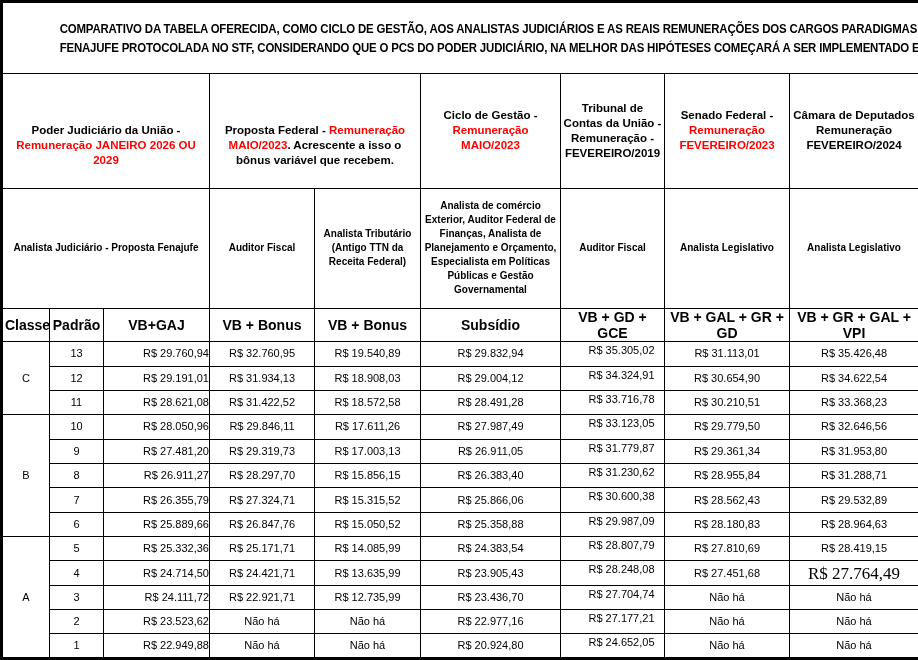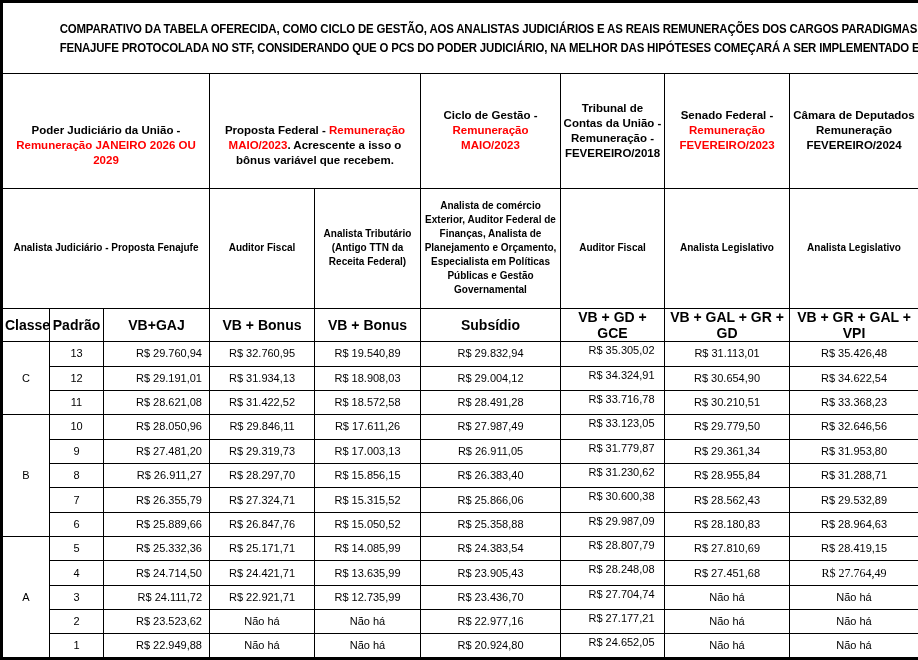--- a/index.html
+++ b/index.html
@@ -26,23 +26,23 @@
   tr.hrow1 td{height:113px;font-weight:bold;font-size:11.5px;line-height:15px;}
   td.valign-bottom{vertical-align:bottom;padding-bottom:20px;}
   tr.hrow2 td{height:118px;font-weight:bold;font-size:10px;line-height:14px;}
   td.biglist{font-size:11px;line-height:13.5px;padding:0 3px;}
   tr.hrow3 td{height:33px;font-weight:bold;font-size:14px;}
   
   tr.data{height:24px;}
   tr.data td{font-size:11px;line-height:13px;}
   td.classe{font-size:11.5px;}
   td.padrao{font-weight:normal;font-size:11px;}
-  td.val.right{text-align:right;padding-right:7px;}
+  td.val.right{text-align:right;padding-right:0;}
   td.val.tcu{vertical-align:top;padding-top:2px;padding-left:20px;}
-  td.val.serif{font-family:"Liberation Serif",serif;font-size:12px;}
+  td.val.serif{font-family:"Liberation Serif",serif;font-size:17px;}
 </style>
 </head>
 <body>
 
 <div class="sheet">
   <table>
     <colgroup>
       <col style="width:48px">
         <col style="width:54px">
         <col style="width:106px">
@@ -57,21 +57,21 @@
       <tr>
         <td class="title-cell" colspan="9">
           <div class="title-line">COMPARATIVO DA TABELA OFERECIDA, COMO CICLO DE GESTÃO, AOS ANALISTAS JUDICIÁRIOS E AS REAIS REMUNERAÇÕES DOS CARGOS PARADIGMAS DA PROPOSTA</div>
           <div class="title-line">FENAJUFE PROTOCOLADA NO STF, CONSIDERANDO QUE O PCS DO PODER JUDICIÁRIO, NA MELHOR DAS HIPÓTESES COMEÇARÁ A SER IMPLEMENTADO EM 2026</div>
         </td>
       </tr>
       <tr class="hrow1">
         <td colspan="3" class="valign-bottom"><span>Poder Judiciário da União - </span><span style="color: rgb(255, 0, 0);">Remuneração JANEIRO 2026 OU 2029</span></td>
         <td colspan="2" class="valign-bottom"><span>Proposta Federal - </span><span style="color: rgb(255, 0, 0);">Remuneração MAIO/2023</span><span>. Acrescente a isso o bônus variável que recebem.</span></td>
         <td><span>Ciclo de Gestão - </span><span style="color: rgb(255, 0, 0);">Remuneração MAIO/2023</span></td>
-        <td><span>Tribunal de Contas da União - Remuneração - FEVEREIRO/2018</span></td>
+        <td><span>Tribunal de Contas da União - Remuneração - FEVEREIRO/2019</span></td>
         <td><span>Senado Federal - </span><span style="color: rgb(255, 0, 0);">Remuneração FEVEREIRO/2023</span></td>
         <td><span>Câmara de Deputados Remuneração FEVEREIRO/2024</span></td>
       </tr>
       <tr class="hrow2">
         <td colspan="3">Analista Judiciário - Proposta Fenajufe</td>
         <td>Auditor Fiscal</td>
         <td>Analista Tributário (Antigo TTN da Receita Federal)</td>
         <td class="biglist">Analista de comércio Exterior, Auditor Federal de Finanças, Analista de Planejamento e Orçamento, Especialista em Políticas Públicas e Gestão Governamental</td>
         <td>Auditor Fiscal</td>
         <td>Analista Legislativo</td>

